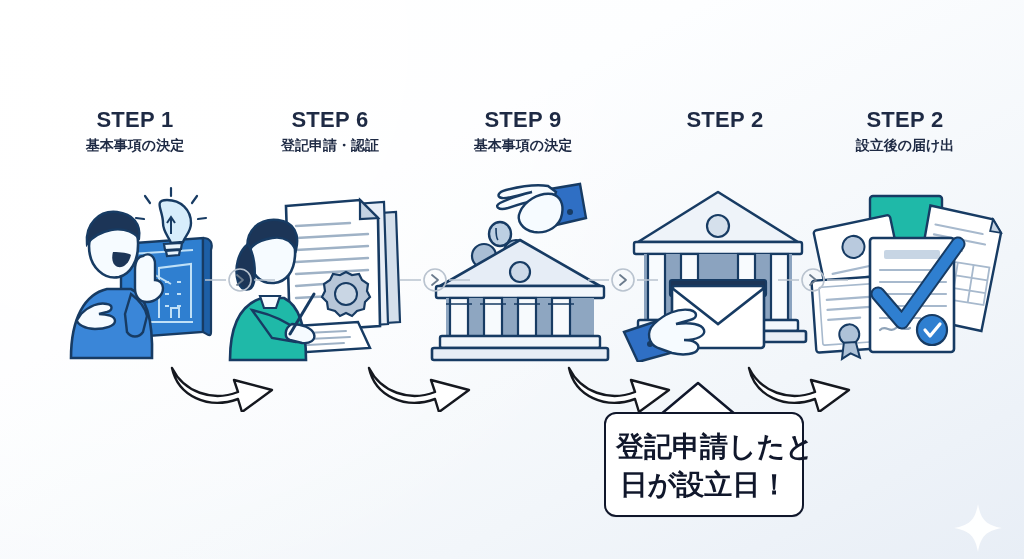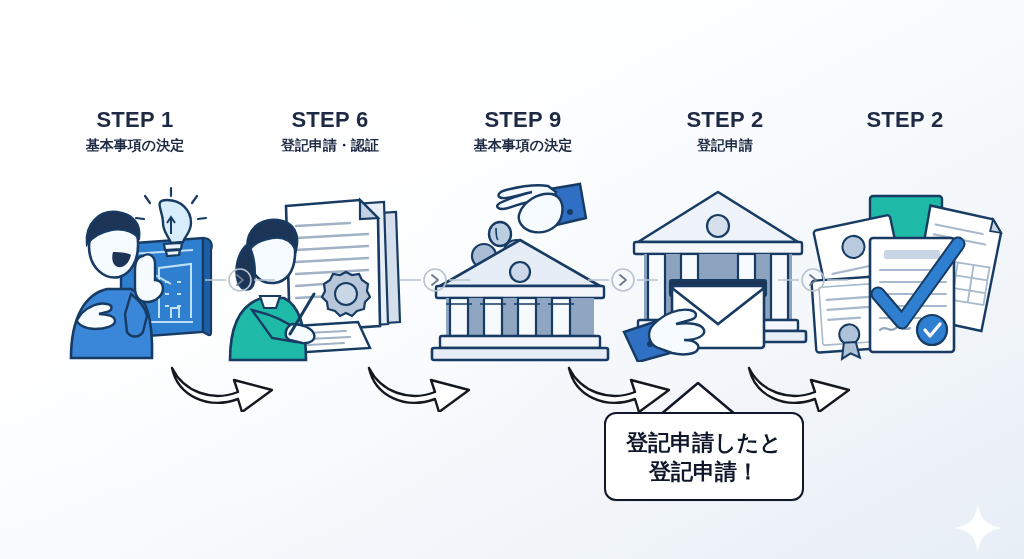--- a/index.html
+++ b/index.html
@@ -61,21 +61,21 @@
   #bubble{
     position:absolute;left:604px;top:412px;width:200px;
   }
   #bubble .box{
     position:relative;
     border:2.5px solid #10172b;border-radius:12px;background:#ffffff;
     padding:14px 10px 12px;text-align:center;
     box-shadow:0 1px 0 rgba(0,0,0,.04);
   }
   #bubble .line{
-    font-size:22px;font-weight:bold;color:#10172b;line-height:1.34;
+    font-size:28px;font-weight:bold;color:#10172b;line-height:1.34;
     white-space:nowrap;
   }
   #bubble .tail{position:absolute;left:54px;top:-31px;}
 </style>
 </head>
 <body>
 
 <div id="stage">
 
   <div class="sparkle" style="left:950px;top:500px">
@@ -96,25 +96,25 @@
       <div class="jtitle">登記申請・認証</div>
     </div>
 
     <div class="step" id="s3">
       <div class="kicker">STEP 9</div>
       <div class="jtitle">基本事項の決定</div>
     </div>
 
     <div class="step" id="s4">
       <div class="kicker">STEP 2</div>
-      <div class="jtitle">登記申請</div>
     </div>
 
     <div class="step" id="s5">
       <div class="kicker">STEP 2</div>
+      <div class="jtitle">設立後の届け出</div>
     </div>
   </div>
 
   <div class="art" id="a1">
     <svg width="200" height="180" viewBox="0 0 200 180">
 
       <path d="M86 62 L168 56 L168 150 L86 156 Z" fill="#2f7fd0" stroke="#173b63" stroke-width="2.4"></path>
       <path d="M168 56 C176 56 178 62 176 68 L176 150 C176 156 172 152 168 150 Z" fill="#1d5fa6" stroke="#173b63" stroke-width="2.2"></path>
       <g stroke="#bfe0f7" stroke-width="2" fill="none">
         <path d="M95 72 L158 68"></path>
@@ -376,17 +376,17 @@
 
   <div id="bubble">
     <div class="tail">
       <svg width="92" height="36" viewBox="0 0 92 36">
         <path d="M2 34 L40 2 L78 34" fill="#ffffff" stroke="#10172b" stroke-width="2.5" stroke-linejoin="round"></path>
         <path d="M6 34 L74 34" stroke="#ffffff" stroke-width="5"></path>
       </svg>
     </div>
     <div class="box">
       <div class="line">登記申請したと</div>
-      <div class="line">登記申請！</div>
+      <div class="line">日が設立日！</div>
     </div>
   </div>
 
 </div>
 
 </body></html>

